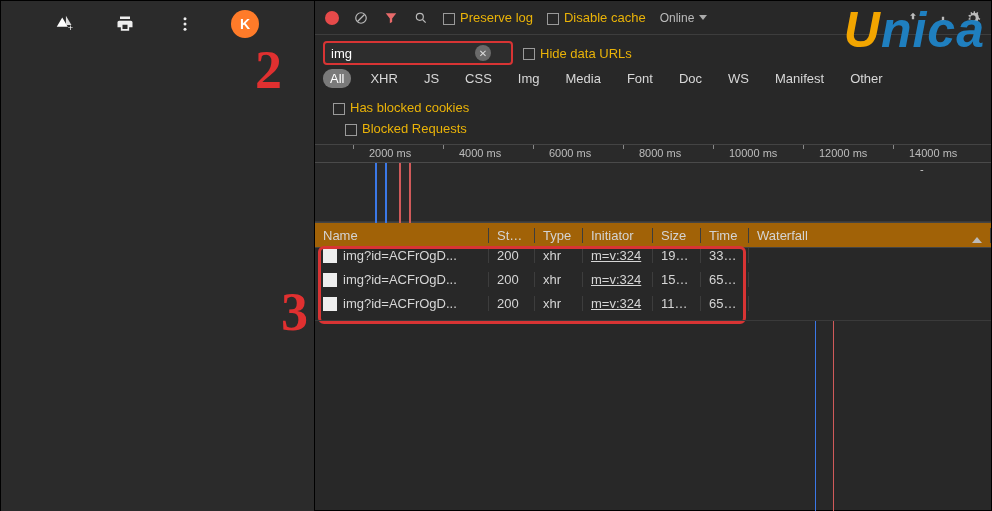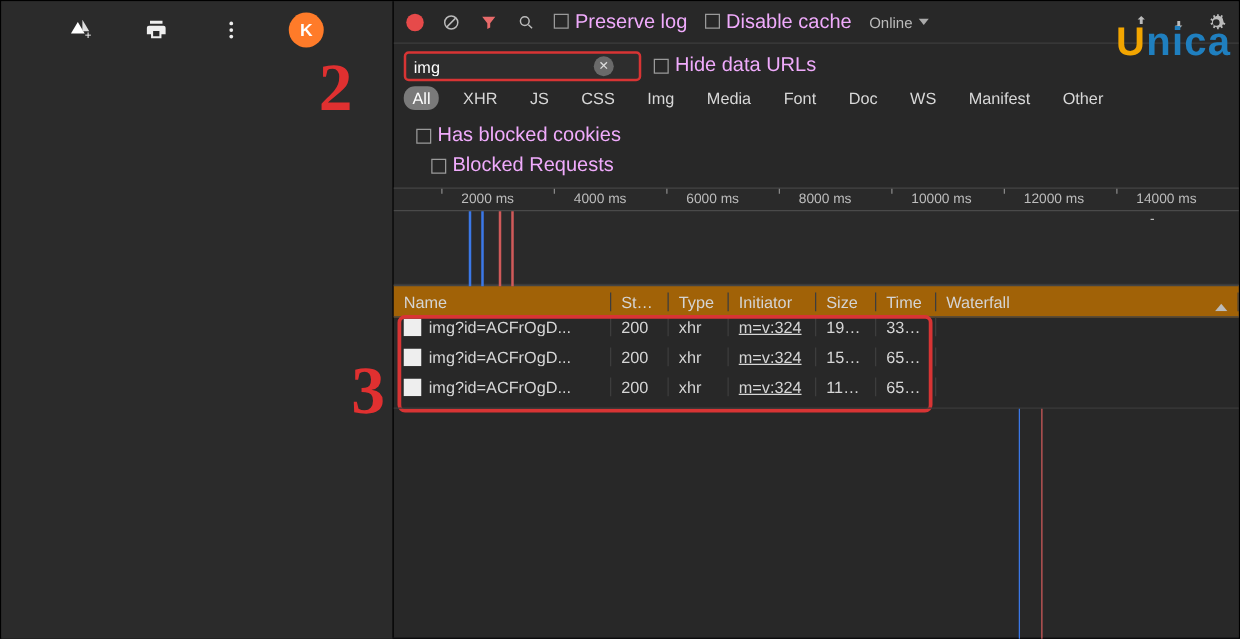--- a/index.html
+++ b/index.html
@@ -14,21 +14,21 @@
   .annot2 { left:254px; top:38px; }
   .annot3 { left:280px; top:280px; }
 
   
   .devtools { position:absolute; left:313px; top:0; right:0; bottom:0; background:#282828; border-left:1px solid #000; }
   .toolbar { height:34px; display:flex; align-items:center; gap:14px; padding:0 10px; border-bottom:1px solid #3d3d3d; color:#bbb; font-size:12px; }
   .dot-rec { width:14px; height:14px; border-radius:50%; background:#e64a4a; }
   .tb-ico { width:16px; height:16px; display:flex; align-items:center; justify-content:center; }
   .funnel svg { color:#e86a6a; }
   .cb { width:12px; height:12px; border:1px solid #9a9a9a; display:inline-block; vertical-align:middle; margin-right:5px; }
-  .cb-label { font-size:16px; color:#f0abfc; white-space:nowrap; }
+  .cb-label { font-size:13px; color:#eab308; white-space:nowrap; }
   .online { display:flex; align-items:center; gap:5px; }
   .online .tri { width:0;height:0;border-left:4px solid transparent;border-right:4px solid transparent;border-top:5px solid #aaa; }
   .toolbar .spacer { flex:1; }
 
   
   .filter-row { display:flex; align-items:center; gap:10px; padding:6px 8px 4px 8px; font-size:13px; color:#d6d6d6; }
   .filter-input-wrap { position:relative; width:190px; height:24px; border:2px solid #d83434; border-radius:4px; display:flex; align-items:center; background:#2d2d2d; }
   .filter-input { background:transparent; border:none; outline:none; color:#fff; font-size:13px; padding:0 6px; width:150px; }
   .filter-clear { width:16px;height:16px;border-radius:50%;background:#6a6a6a;color:#ddd;display:flex;align-items:center;justify-content:center;font-size:10px;margin-right:3px; }
 
@@ -66,21 +66,21 @@
   .thumb { width:14px; height:14px; background:#eee; display:inline-block; }
   .initiator { text-decoration:underline; color:#d6d6d6; }
 
   .rows-outline { position:absolute; border:3px solid #d83434; border-radius:6px; pointer-events:none; }
 
   
   .wf-tail { position:relative; height:200px; border-top:1px solid #3a3a3a; }
   .wf-body-lines { position:absolute; left:434px; top:0; bottom:0; width:245px; }
 
   
-  .watermark { position:absolute; right:6px; top:14px; font-weight:800; font-size:32px; letter-spacing:1px; pointer-events:none; }
+  .watermark { position:absolute; right:6px; top:0; font-weight:800; font-size:50px; letter-spacing:1px; pointer-events:none;font-style:italic; }
   .watermark .u { color:#f2a500; }
   .watermark .rest { color:#1f7fbf; }
 </style>
 </head>
 <body>
 
 <div class="stage">
 
   <div class="left-area">
     <div class="left-topbar">

